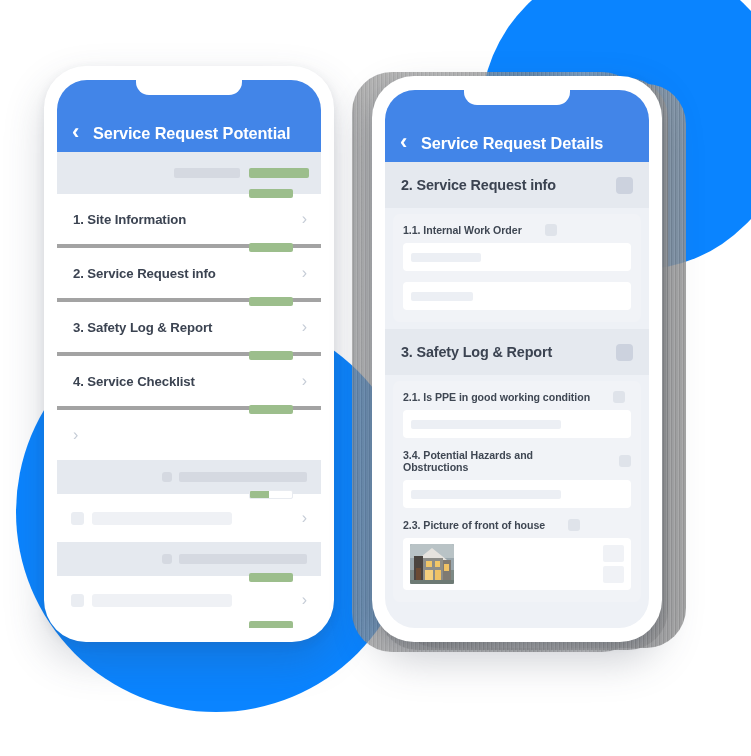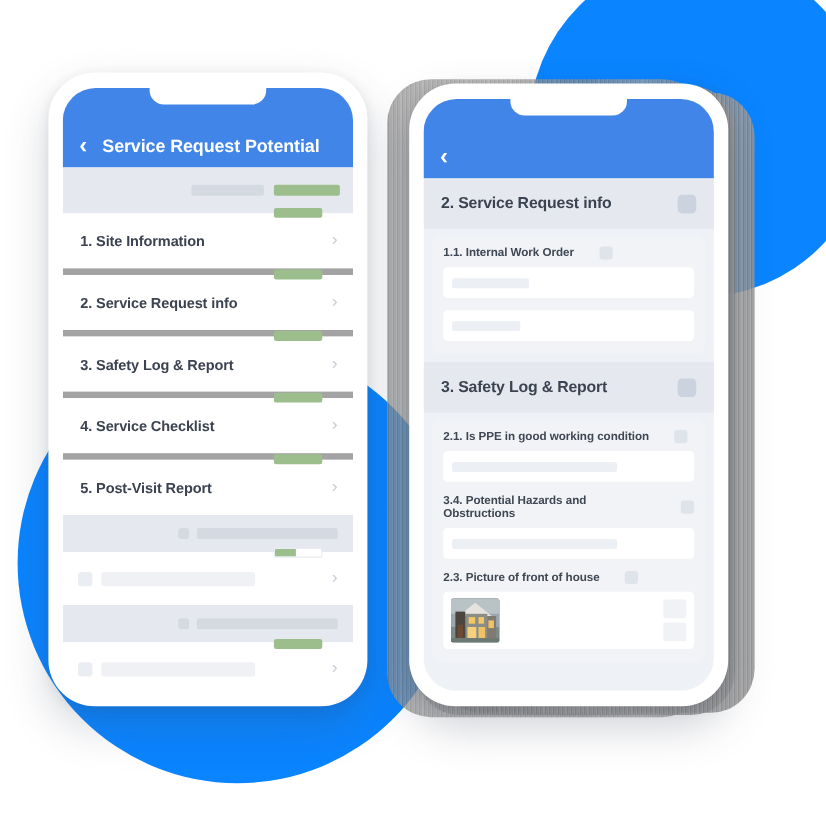--- a/index.html
+++ b/index.html
@@ -168,21 +168,21 @@
   .ph-bar { border-radius: 2px; }
   .ph-grey { background: #d5d9e1; }
   .ph-green { background: #9cbe8c; }
 
   .list-row {
     position: relative;
     height: 50px;
     display: flex;
     align-items: center;
     padding: 0 14px 0 16px;
-    border-bottom: 6px solid #a3a3a3;
+    border-bottom: 4px solid #a3a3a3;
     background: #fff;
   }
   .list-row .label {
     font-size: 13.2px;
     font-weight: 600;
     color: #3b4351;
     letter-spacing: -.1px;
     flex: 1 1 auto;
   }
   .chev {
@@ -370,21 +370,20 @@
         </div>
 
         <div class="list-row">
           <div class="row-green"></div>
           <span class="label">4. Service Checklist</span>
           <span class="chev">›</span>
         </div>
 
         <div class="list-row" style="border-bottom:none;">
           <div class="row-green"></div>
-          <span class="label">5. Post-Visit Report</span>
           <span class="chev">›</span>
         </div>
 
         <div class="sk-head">
           <div class="sk-sq" style="background:#d5d9e1;width:10px;height:10px;"></div>
           <div class="ph-bar ph-grey" style="width:128px;height:10px;"></div>
         </div>
         <div class="sk-row">
           <div class="progress-track">
             <div class="progress-fill" style="width:45%"></div>
@@ -418,20 +417,21 @@
     </div>
   </div>
 
   <div class="phone phone-right">
     <div class="screen">
 
       <div class="appbar" style="background: rgb(66, 133, 232);">
         <div class="notch"></div>
         <div class="appbar-inner">
           <span class="back-icon">‹</span>
+          <span class="appbar-title">Service Request Details</span>
         </div>
       </div>
 
       <div class="body form-body">
 
         <div class="sec-head">
           <span class="sec-title">2. Service Request info</span>
           <span class="sq-chk"></span>
         </div>
         <div class="card">

